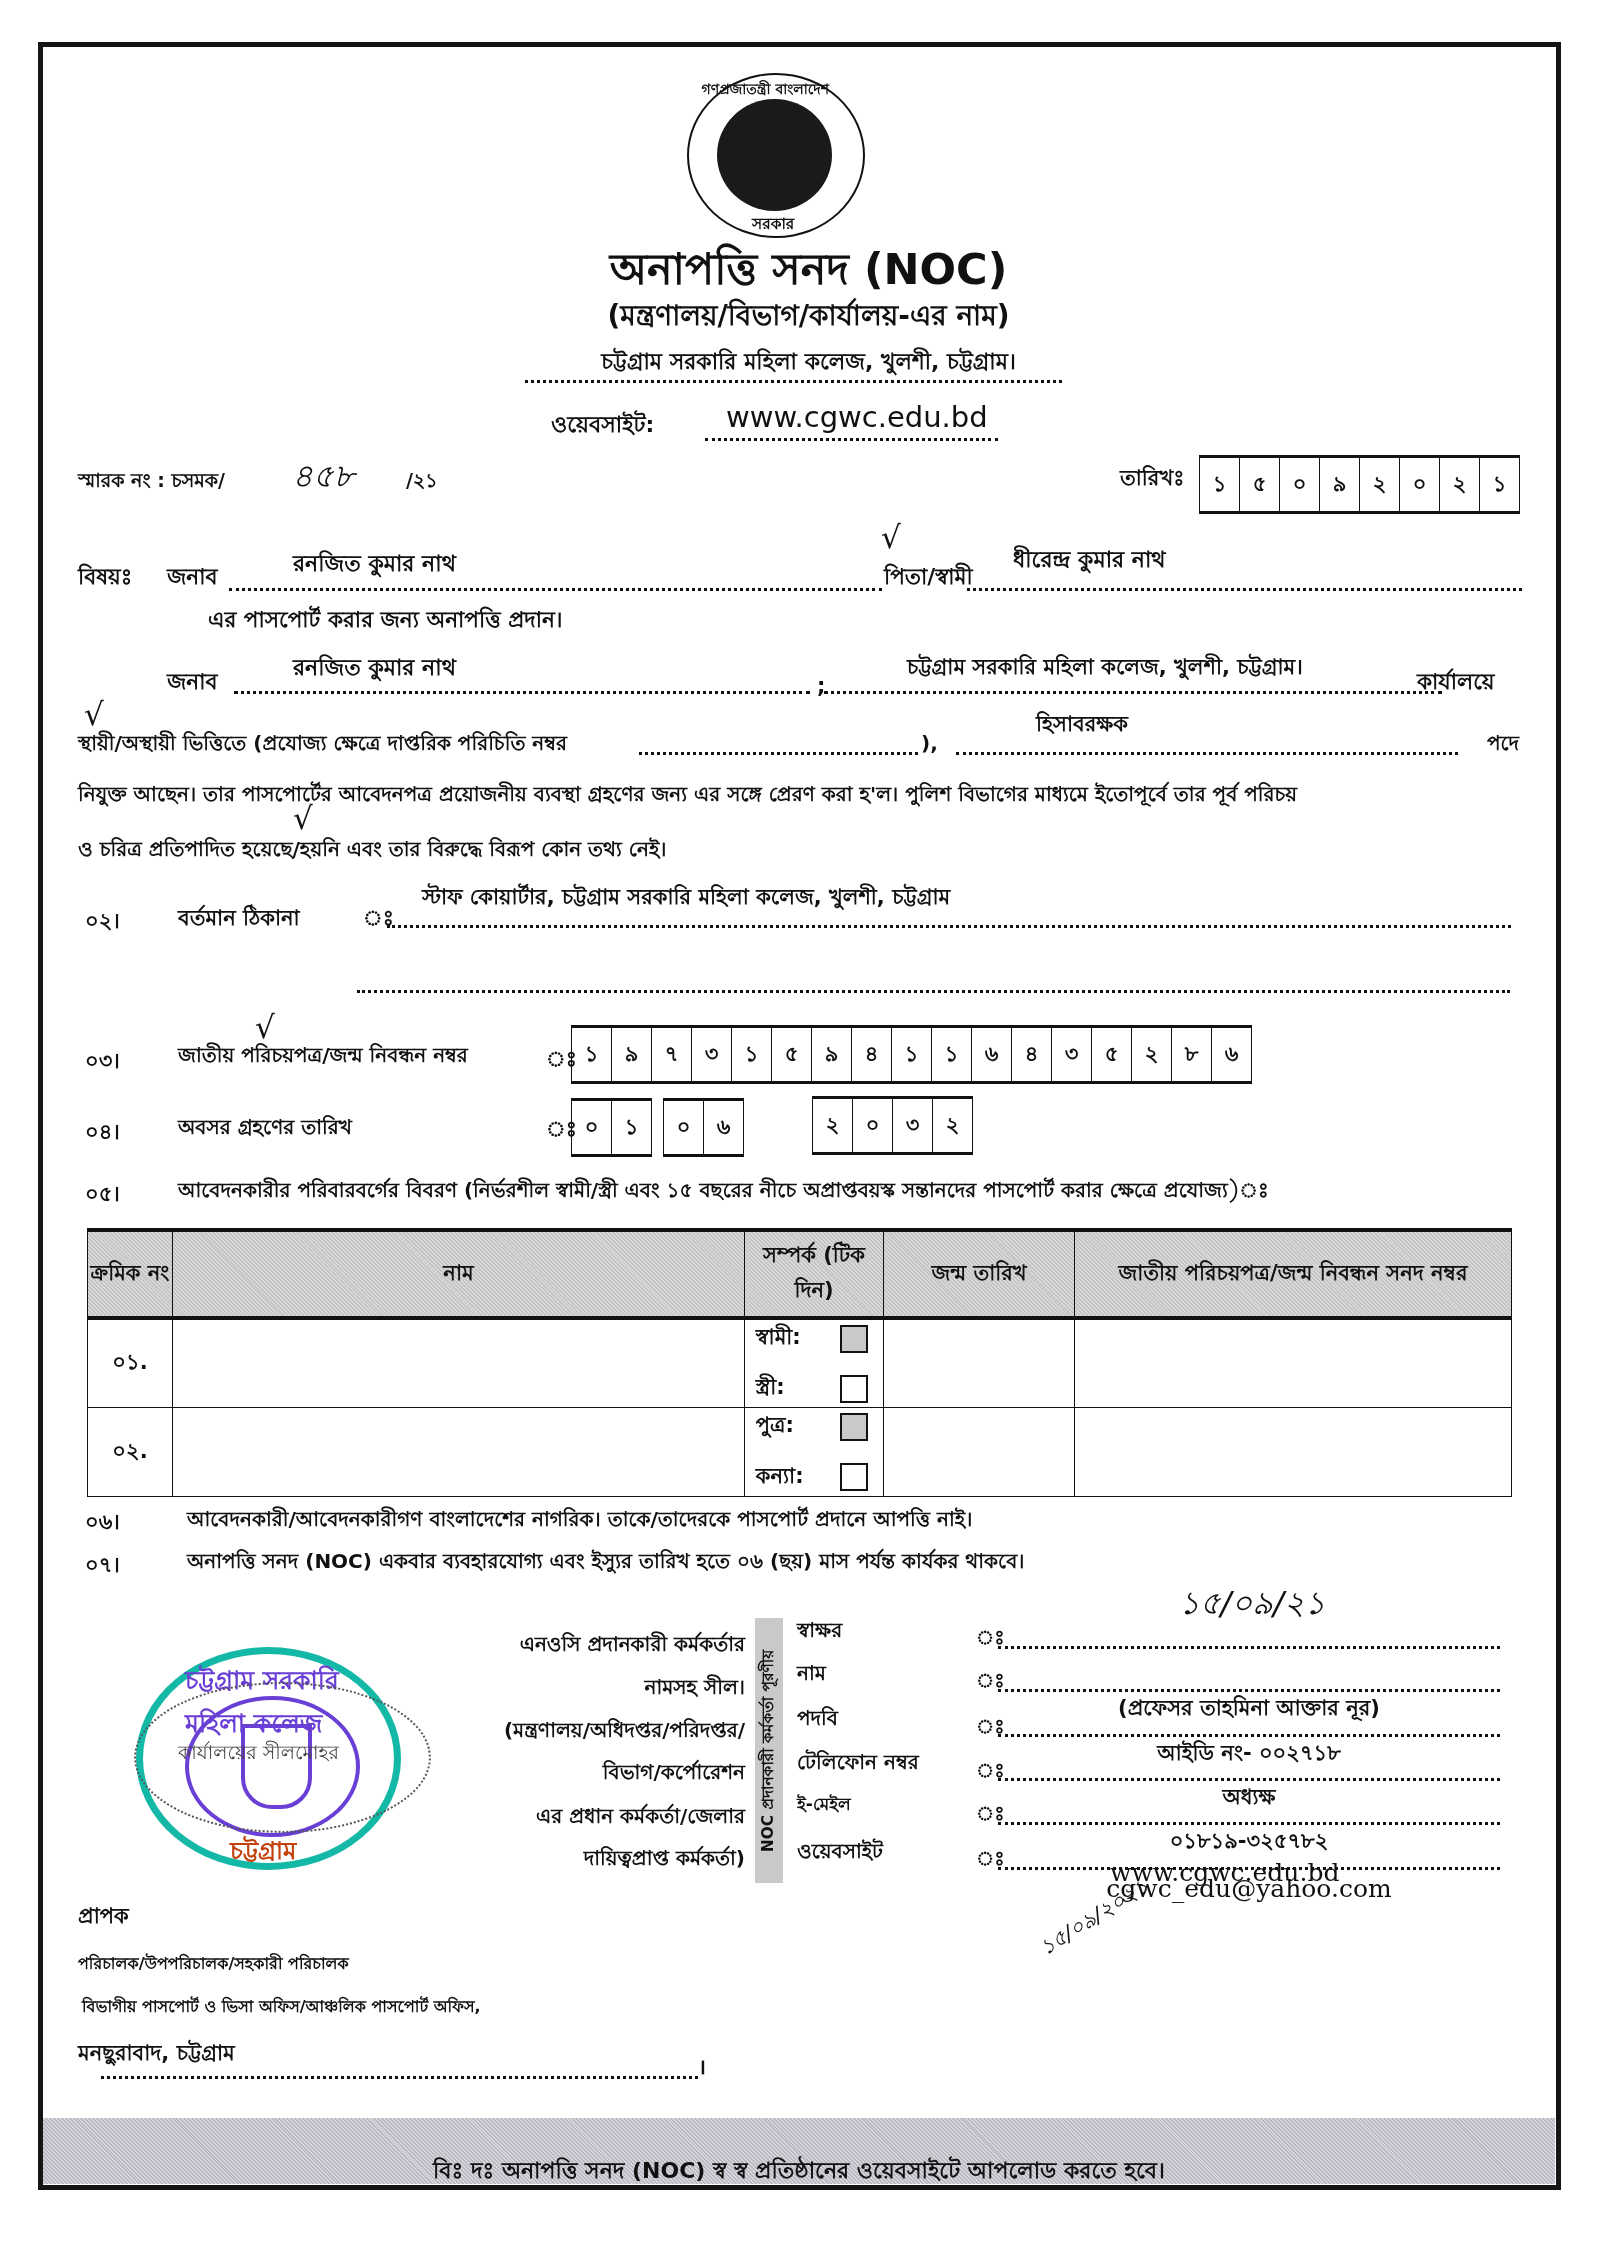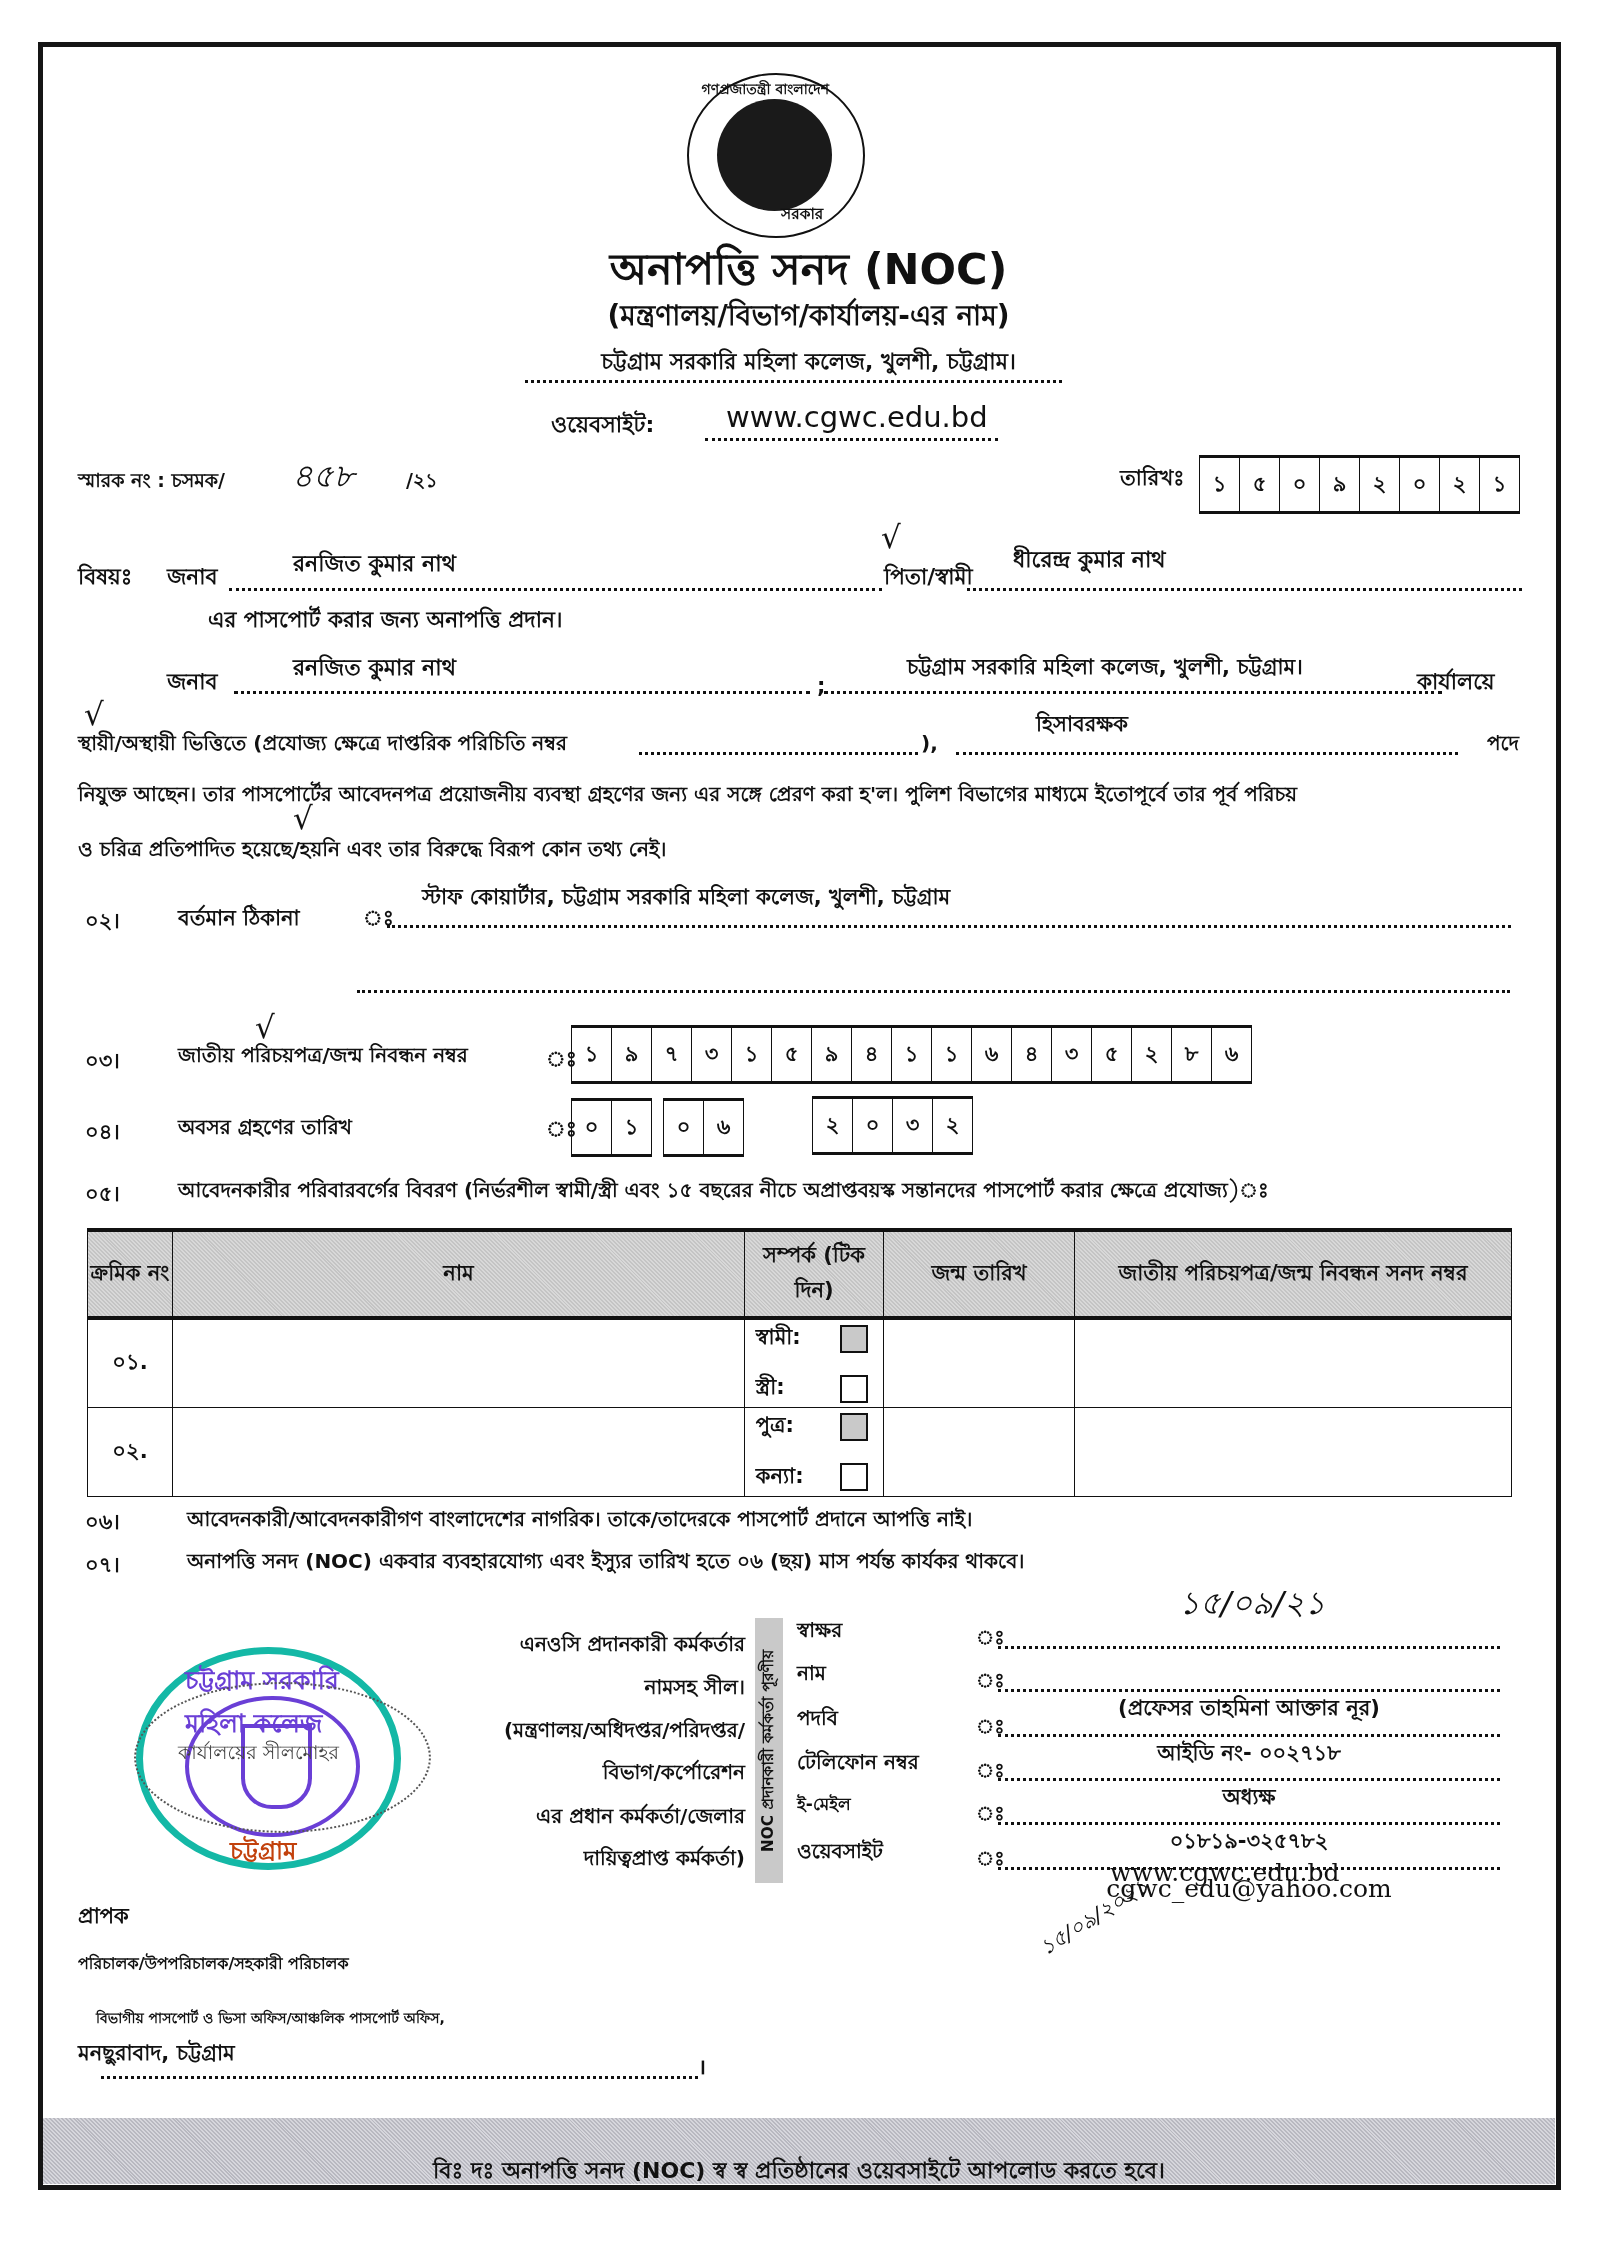--- a/index.html
+++ b/index.html
@@ -25,21 +25,21 @@
   .footer{position:absolute;left:43px;top:2118px;width:1512px;height:66px;background:repeating-linear-gradient(45deg,#b8b8c0 0,#b8b8c0 1.4px,#d6d6dc 1.4px,#d6d6dc 2.8px);display:flex;align-items:flex-end;justify-content:center;}
   .stamp{position:absolute;left:136px;top:1647px;width:265px;height:223px;border:7px solid #14b8a6;border-radius:50%;box-sizing:border-box;color:#6a3fd6;}
   .stamp .inner{position:absolute;left:42px;top:42px;width:167px;height:133px;border:4.2px solid #6a3fd6;border-radius:50%;}
   .stamp .ring-top{position:absolute;left:42px;top:7px;font-size:25px;font-weight:bold;color:#6a3fd6;}
   .stamp .ring-bottom{position:absolute;left:87px;top:178px;font-size:24px;font-weight:bold;color:#c2410c;}
   .stamp .shield{position:absolute;left:98px;top:70px;width:63px;height:77px;border:4.2px solid #6a3fd6;border-radius:0 0 31px 31px;}
   .oval{position:absolute;left:134px;top:1682px;width:293px;height:147px;border:2.1px dotted #555;border-radius:50%;}
   .emblem{position:absolute;left:687px;top:73px;width:174px;height:161px;border:2.8px solid #111;border-radius:50%;}
   .emblem .core{position:absolute;left:28px;top:24.4px;width:115px;height:112px;background:#1a1a1a;border-radius:50%;}
   .emblem .txt-top{position:absolute;left:12.6px;top:2.8px;font-size:14px;font-weight:bold;}
-  .emblem .txt-bot{position:absolute;left:63px;top:127px;font-size:15.4px;font-weight:bold;margin-left:29px;}
+  .emblem .txt-bot{position:absolute;left:63px;top:137px;font-size:15.4px;font-weight:bold;}
 </style>
 </head>
 <body>
 
 <div class="frame"></div>
 
 <div class="emblem">
   <div class="core"></div>
   <div class="txt-top">গণপ্রজাতন্ত্রী বাংলাদেশ</div>
   <div class="txt-bot">সরকার</div>
@@ -249,21 +249,21 @@
   <div class="ring-top">চট্টগ্রাম সরকারি মহিলা কলেজ</div>
   <div class="inner"></div>
   <div class="shield"></div>
   <div class="ring-bottom">চট্টগ্রাম</div>
 </div>
 <div class="oval"></div>
 <div class="t" style="left:178px;top:1741px;font-size:19px;font-weight:normal;color:#444;">কার্যালয়ের সীলমোহর</div>
 
 <div class="t" style="left:78px;top:1904px;font-size:21px;">প্রাপক</div>
 <div class="t" style="left:78px;top:1954px;font-size:16px;">পরিচালক/উপপরিচালক/সহকারী পরিচালক</div>
-<div class="t" style="left:96px;top:1997px;font-size:14px;margin-top:13px;">বিভাগীয় পাসপোর্ট ও ভিসা অফিস/আঞ্চলিক পাসপোর্ট অফিস,</div>
+<div class="t" style="left:82px;top:1997px;font-size:16px;">বিভাগীয় পাসপোর্ট ও ভিসা অফিস/আঞ্চলিক পাসপোর্ট অফিস,</div>
 <div class="t" style="left:78px;top:2041px;font-size:21px;">মনছুরাবাদ, চট্টগ্রাম</div>
 <div class="dots" style="left:101px;top:2076px;width:597px;"></div>
 <div class="t" style="left:698px;top:2055px;font-size:21px;">।</div>
 
 <div class="footer">
   <span class="t" style="position:static;font-size:22px;">বিঃ দঃ অনাপত্তি সনদ (NOC) স্ব স্ব প্রতিষ্ঠানের ওয়েবসাইটে আপলোড করতে হবে।</span>
 </div>
 
 
 </body></html>

